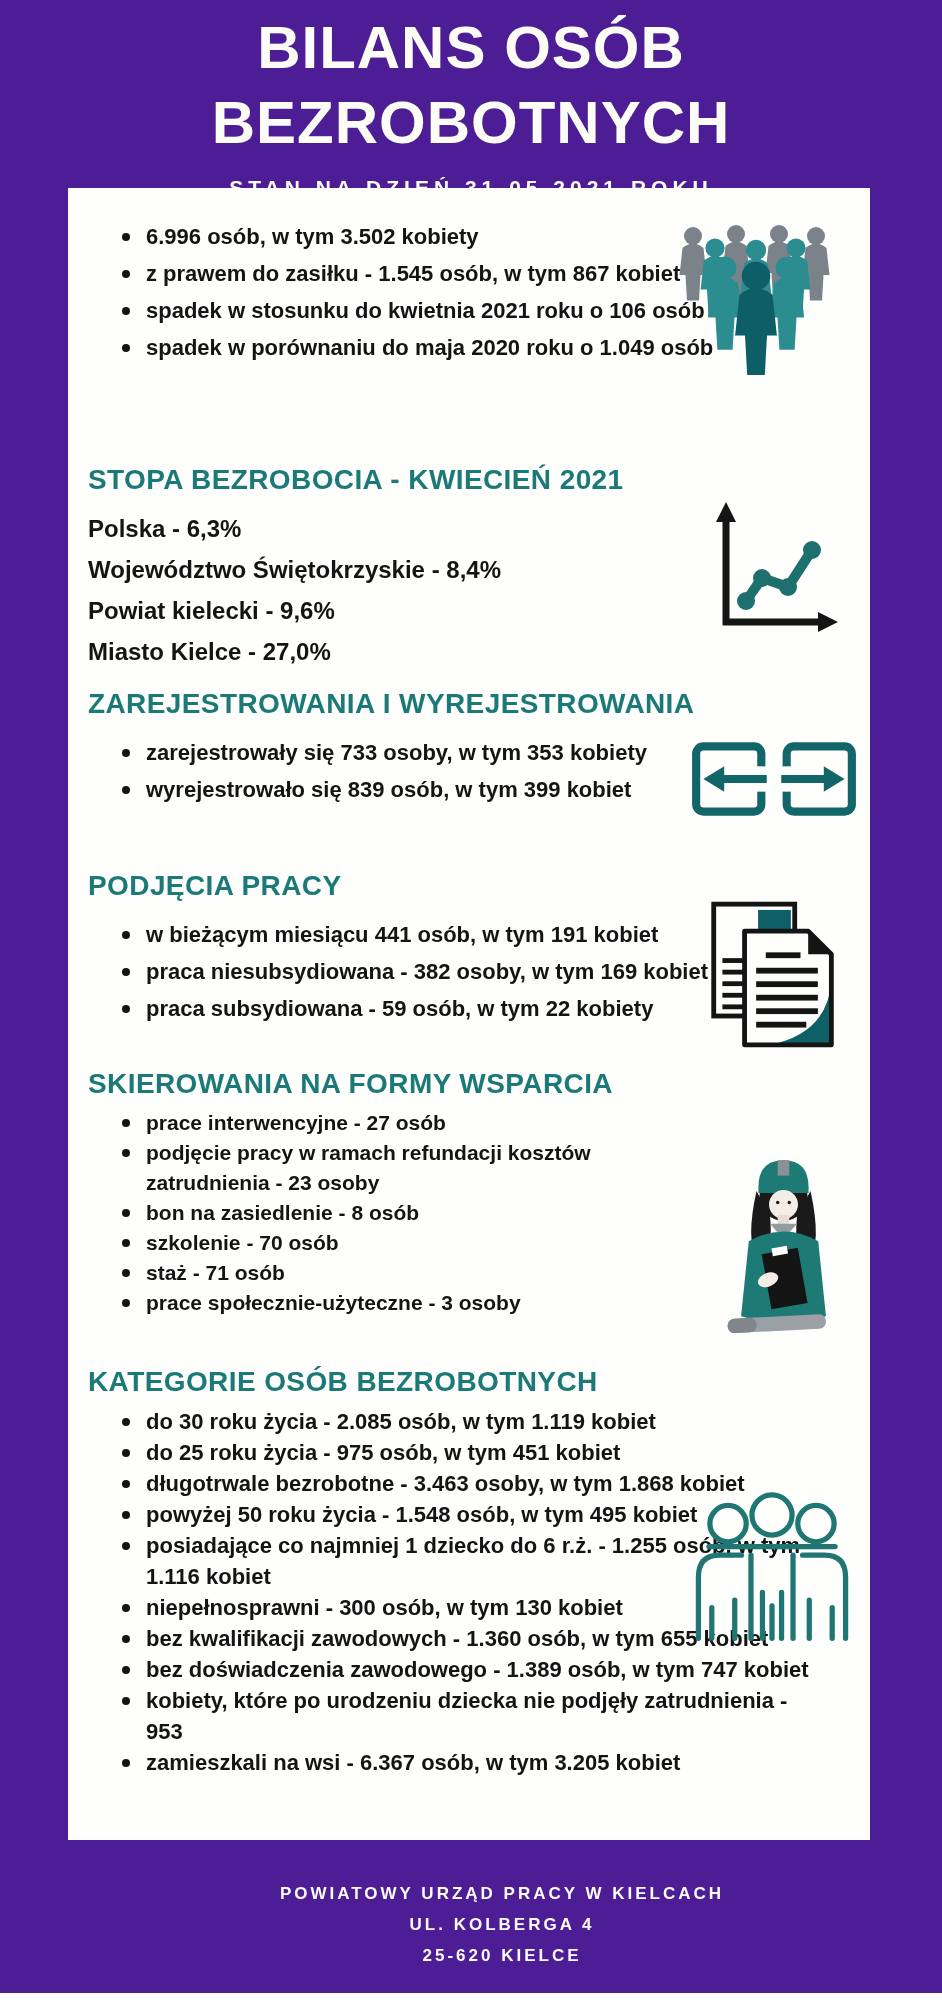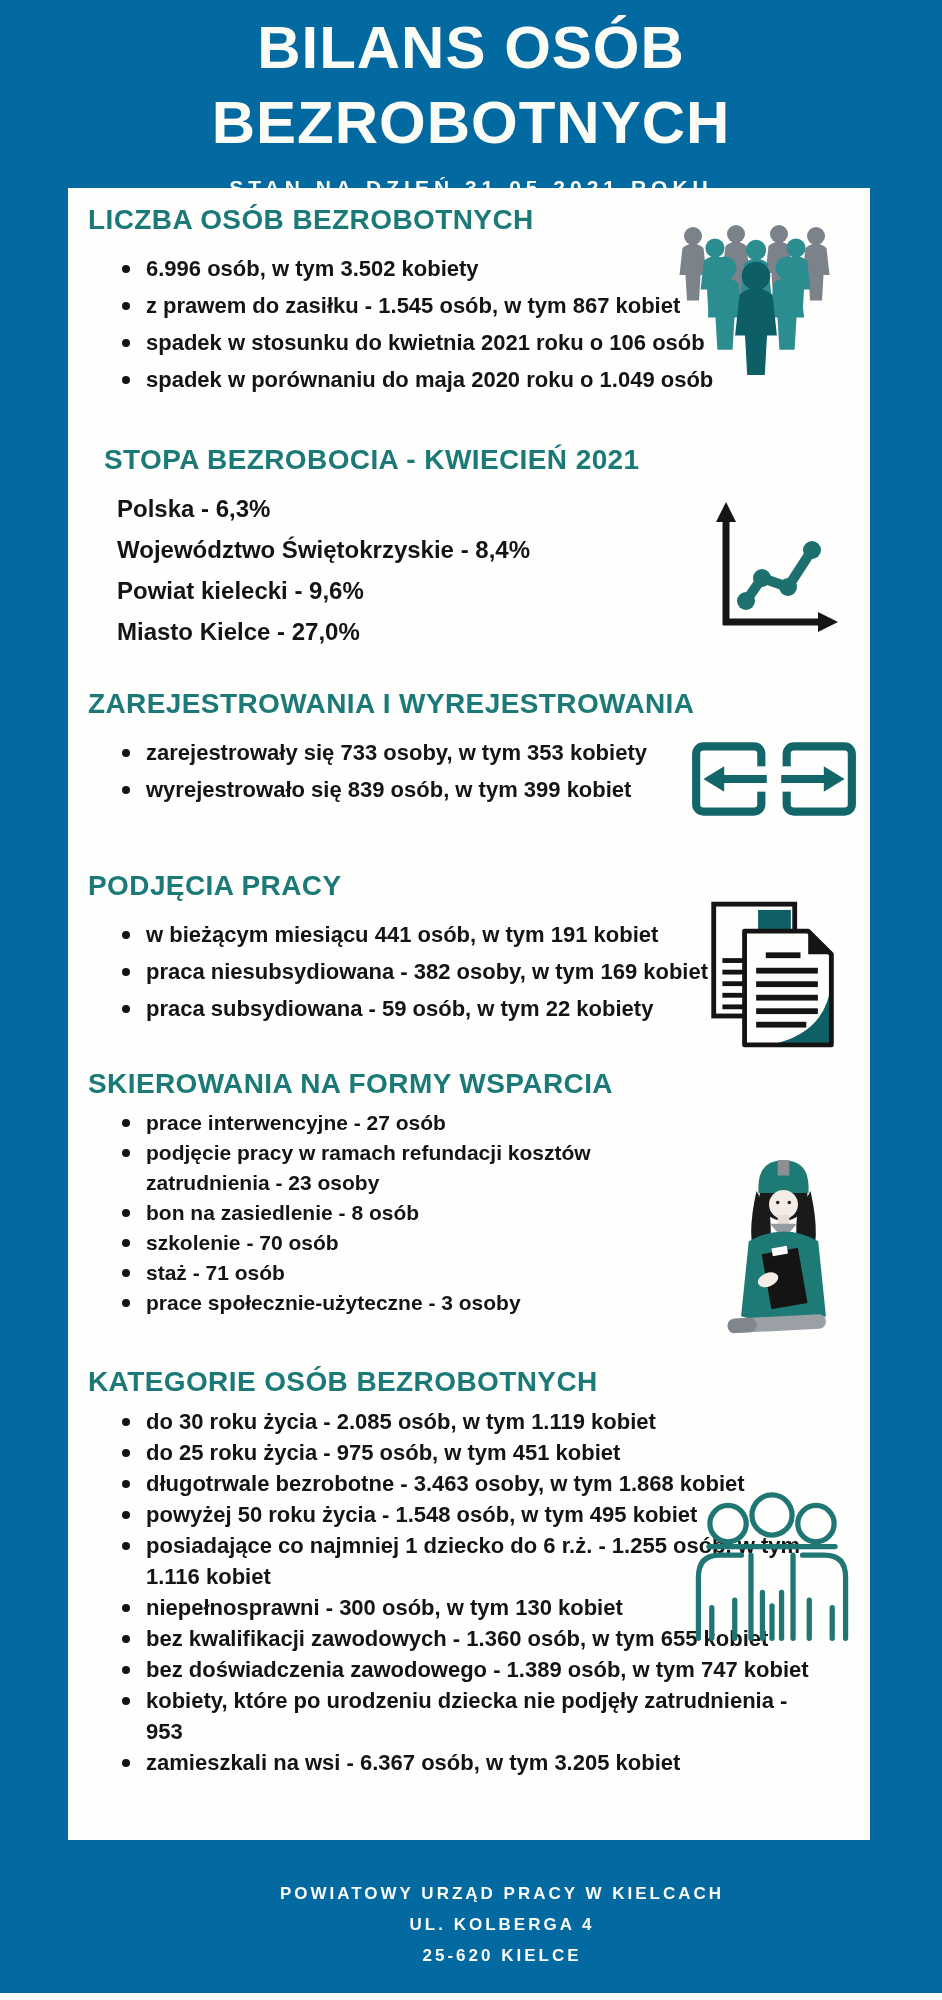--- a/index.html
+++ b/index.html
@@ -1,18 +1,18 @@
 <!DOCTYPE html>
 <html lang="pl"><head>
 <meta charset="utf-8">
 <style>
   html,body{margin:0;padding:0;background:#333;}
   .page{
     position:relative;width:942px;height:2000px;margin:0 auto;
-    background:#0369a1;overflow:hidden;
+    background:#4c1d95;overflow:hidden;
     font-family:"Liberation Sans",sans-serif;
   }
   
   .header{position:absolute;top:0;left:0;width:100%;text-align:center;color:#FCFCF7;}
   .title{
     margin:10px auto 0 auto;max-width:540px;
     font-size:60px;line-height:1.25;font-weight:700;letter-spacing:1px;
   }
   .subtitle{margin-top:16px;font-size:21px;font-weight:700;letter-spacing:5px;}
   
@@ -24,31 +24,31 @@
   ul.bullets{list-style:none;margin:14px 0 0 0;padding:0 0 0 48px;}
   ul.bullets li{
     position:relative;padding-left:30px;color:#141414;
     font-size:22px;font-weight:700;line-height:37px;
   }
   ul.bullets li::before{
     content:"";position:absolute;left:6px;top:15px;width:8px;height:8px;
     border-radius:50%;background:#141414;
   }
   .sec-liczba ul.bullets,.sec-rejestracje ul.bullets,.sec-podjecia ul.bullets{width:640px;}
-  .sec-stopa .plain{margin:12px 0 0 33px;}
+  .sec-stopa .plain{margin:12px 0 0 20px;}
   .sec-stopa .plain p{margin:0;font-size:24px;font-weight:700;color:#141414;line-height:41px;}
   .sec-skierowania ul.bullets{width:560px;margin-top:8px;}
   .sec-skierowania ul.bullets li{font-size:21px;line-height:30px;}
   .sec-skierowania ul.bullets li::before{top:11px;}
   .sec-kategorie ul.bullets{width:700px;margin-top:8px;}
   .sec-kategorie ul.bullets li{font-size:22px;line-height:31px;}
   .sec-kategorie ul.bullets li::before{top:12px;}
   
   .sec-liczba{top:16px;}
-  .sec-stopa{top:256px;padding-left:16px;}
+  .sec-stopa{top:276px;}
   .sec-rejestracje{top:500px;}
   .sec-podjecia{top:682px;}
   .sec-skierowania{top:880px;}
   .sec-kategorie{top:1178px;}
   
   .icon{position:absolute;}
   .icon-crowd{left:595px;top:36px;width:180px;height:165px;}
   .icon-chart{left:628px;top:300px;width:150px;height:155px;}
   .icon-arrows{left:620px;top:548px;width:172px;height:86px;}
   .icon-docs{left:638px;top:710px;width:135px;height:155px;}
@@ -68,21 +68,20 @@
 <div class="page">
 
   <div class="header">
     <div class="title">BILANS OSÓB BEZROBOTNYCH</div>
     <div class="subtitle">STAN NA DZIEŃ 31.05.2021 ROKU</div>
   </div>
 
   <div class="card">
 
     <div class="sec sec-liczba">
-      <h2>LICZBA OSÓB BEZROBOTNYCH</h2>
       <ul class="bullets">
         <li>6.996 osób, w tym 3.502 kobiety</li>
         <li>z prawem do zasiłku - 1.545 osób, w tym 867 kobiet</li>
         <li>spadek w stosunku do kwietnia 2021 roku o 106 osób</li>
         <li>spadek w porównaniu do maja 2020 roku o 1.049 osób</li>
       </ul>
     </div>
 
     <div class="sec sec-stopa">
       <h2>STOPA BEZROBOCIA - KWIECIEŃ 2021</h2>

